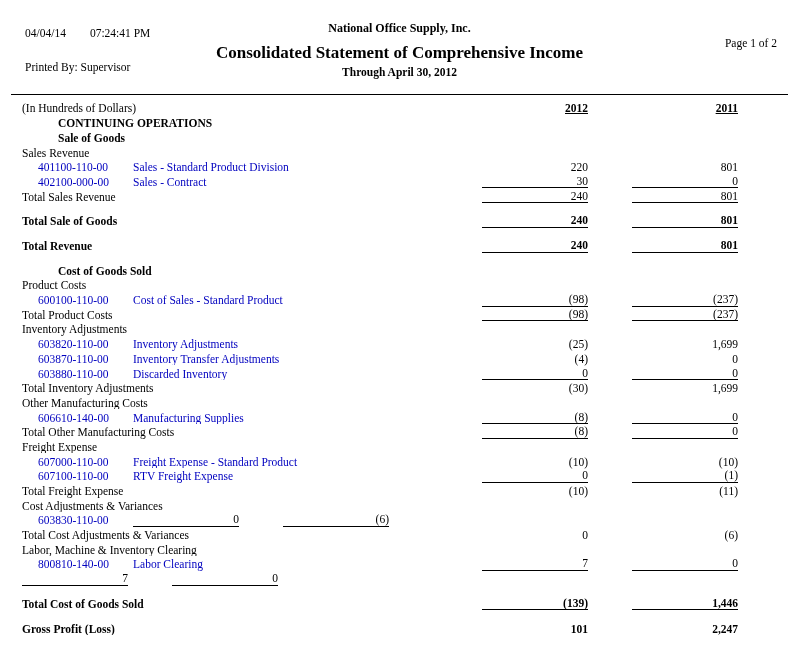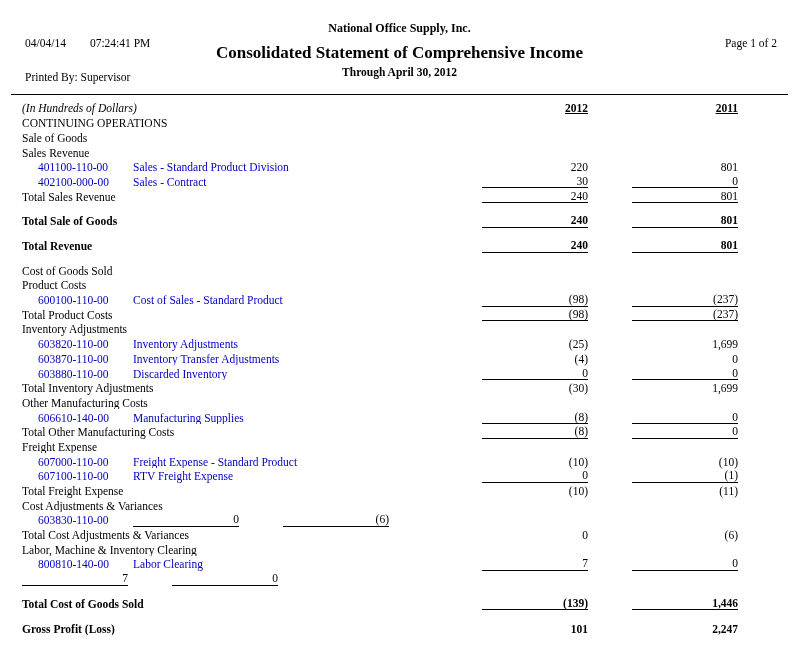--- a/index.html
+++ b/index.html
@@ -6,40 +6,40 @@
   html,body { background:#fff; }
   body {
     width:799px; height:654px; overflow:hidden;
     font-family:"Liberation Serif", serif;
     color:#000; font-size:11.5px;
   }
   .page { padding-top:16px; }
 
   
   .hdr { position:relative; height:70px; padding:0 22px; }
-  .hdr-left { position:absolute; left:25px; top:21px; }
+  .hdr-left { position:absolute; left:25px; top:11px; }
   .date-time { display:flex; gap:24px; }
   .printed { margin-top:22px; }
   .hdr-right { position:absolute; right:22px; top:21px; }
   .hdr-center { text-align:center; }
   .company { font-weight:bold; font-size:12px; padding-top:5px; }
   .title { font-weight:bold; font-size:17px; margin-top:7px; }
   .subtitle { font-weight:bold; font-size:11.5px; margin-top:3px; }
   .rule { border-top:1px solid #000; margin:8px 11px 0 11px; }
 
   
   .cols { display:flex; align-items:flex-end; padding:7px 61px 2px 22px; }
-  .units { flex:1; font-style:italic; }
+  .units { flex:1; }
   .colh { width:106px; text-align:right; font-weight:bold; }
   .colh span { text-decoration:underline; }
 
   
   .r { display:flex; align-items:flex-end; height:14.7px; padding:0 61px 1px 22px; line-height:12.5px; white-space:nowrap; }
   .r.space { margin-top:10px; }
-  .r.section { font-weight:normal; }
+  .r.section { font-weight:bold;margin-left:36px; }
   .r.bold { font-weight:bold; }
   .lbl { flex:1; overflow:hidden; }
   .acct { width:95px; margin-left:16px; color:#0000bf; }
   .desc { flex:1; color:#0000bf; overflow:hidden; }
   .num { width:106px; text-align:right; }
   .gap { width:44px; }
   .r.ul .num { border-bottom:1px solid #000; }
 </style>
 </head>
 <body>

